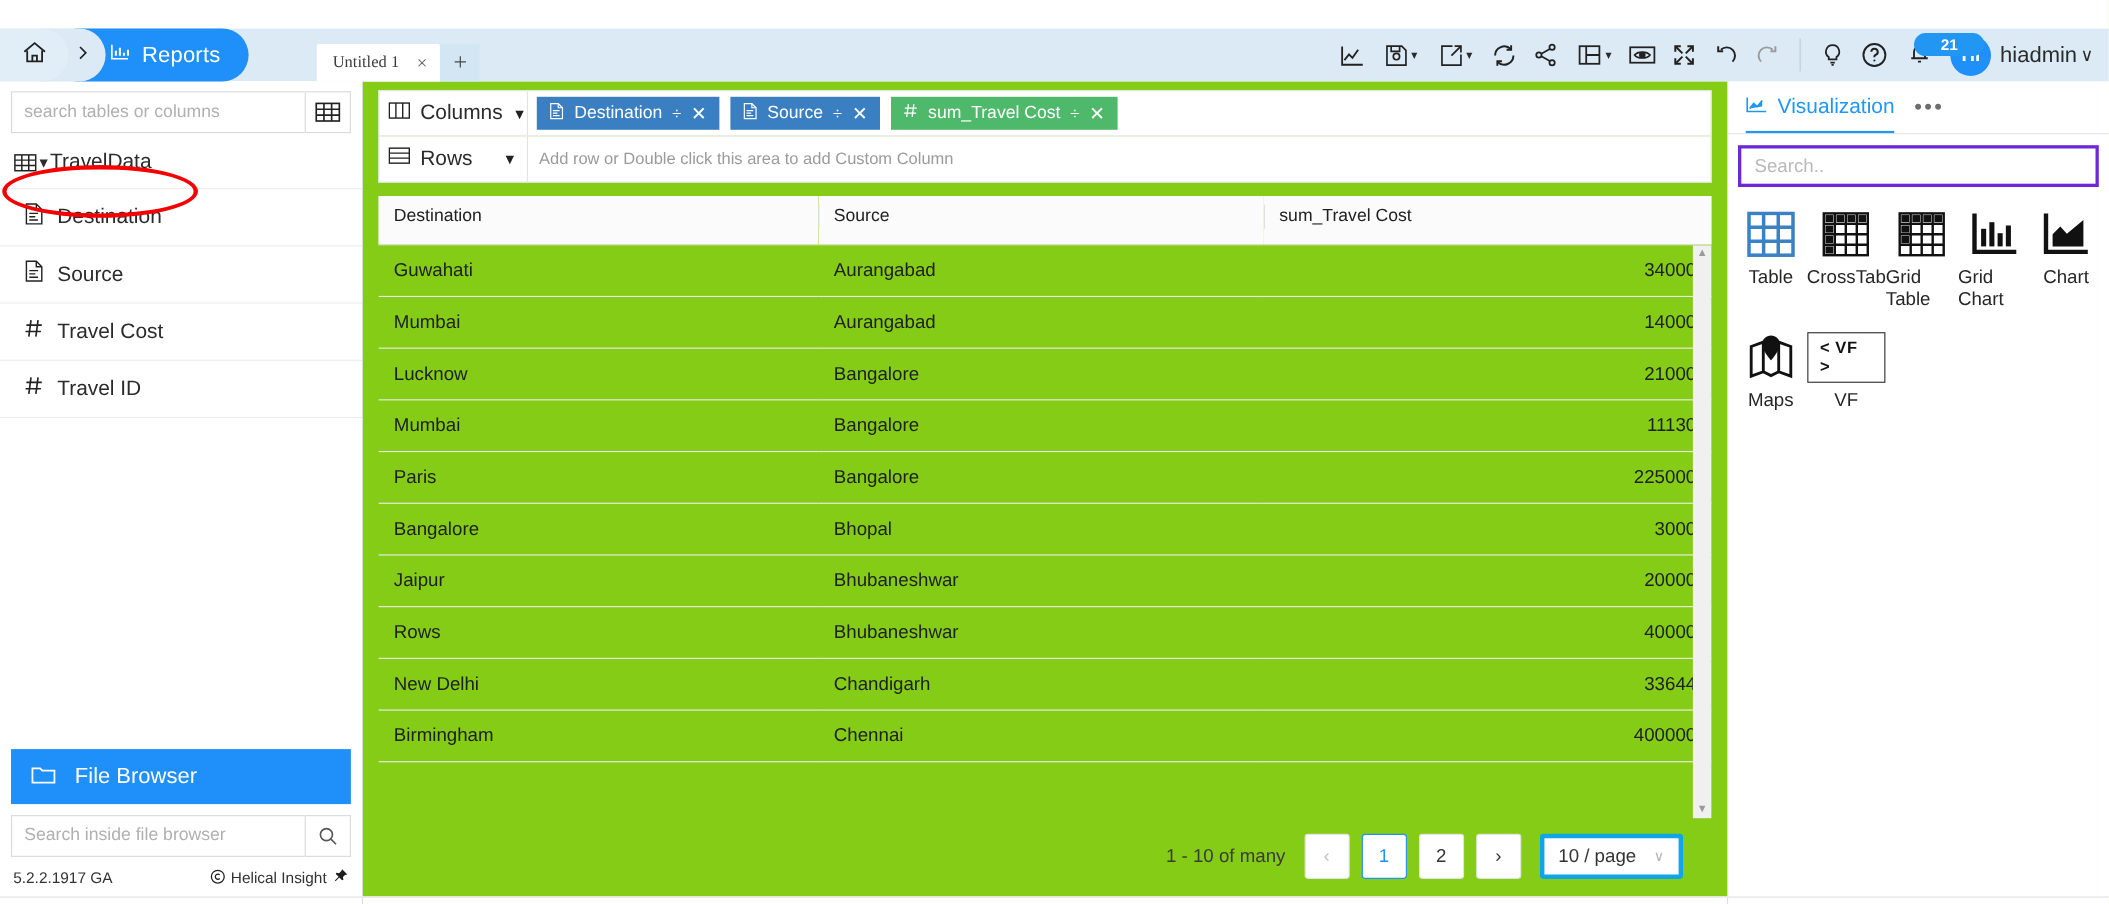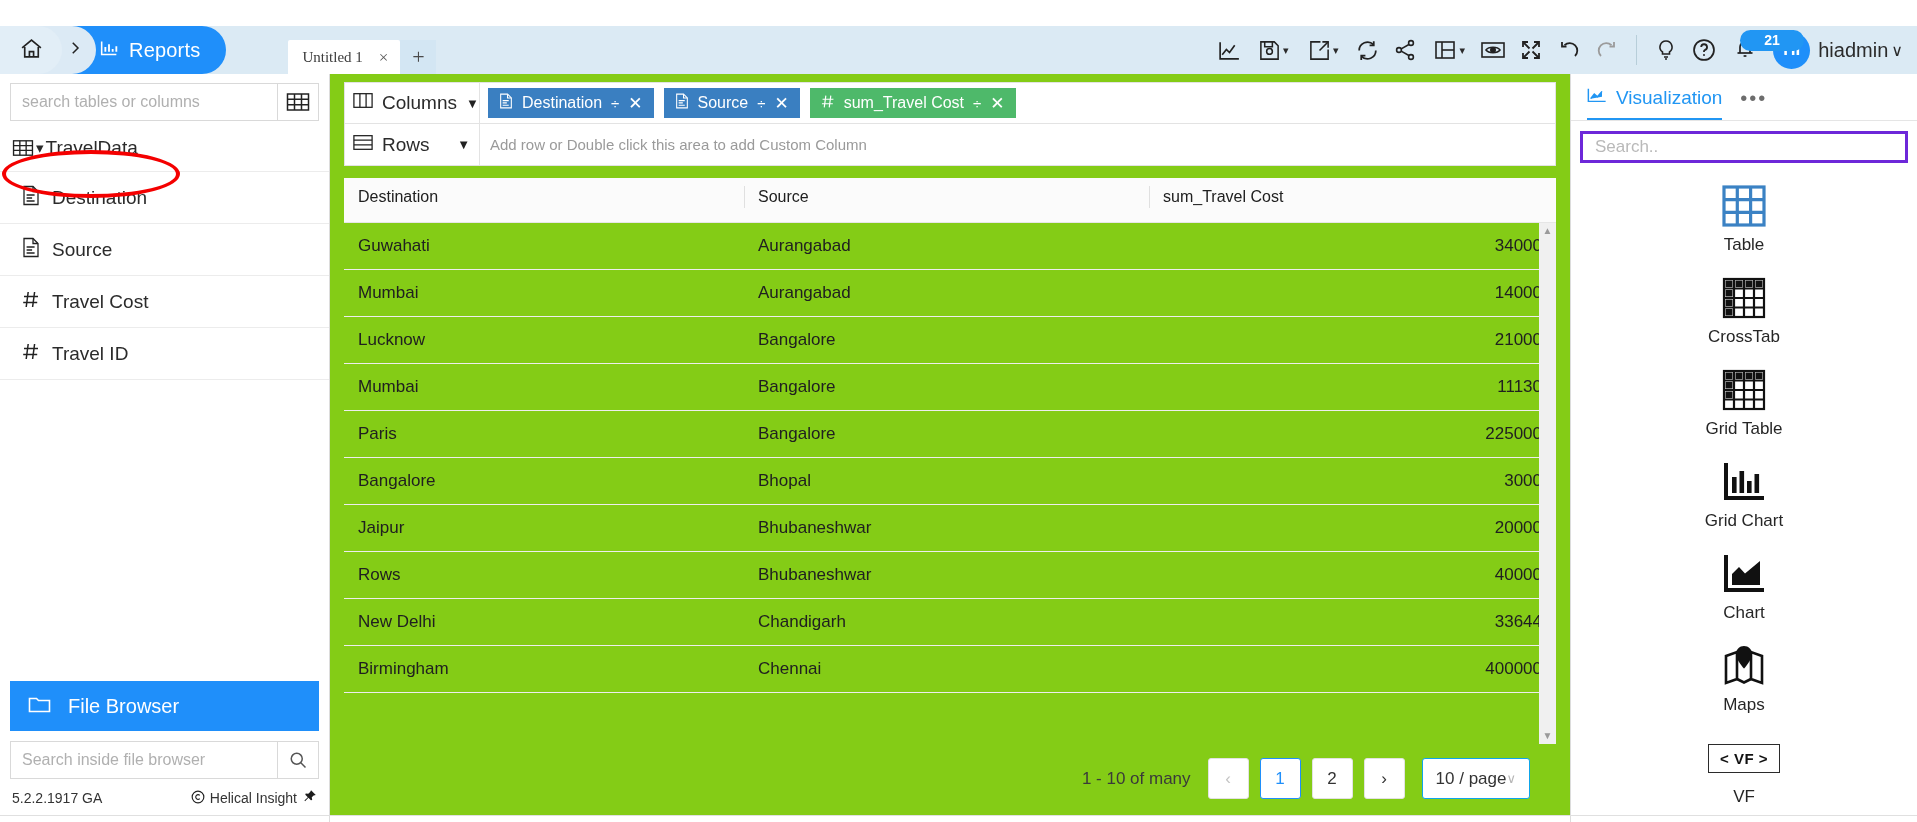--- a/index.html
+++ b/index.html
@@ -191,22 +191,22 @@
   }
   .pager-info { font-size: 17px; color: #3a3a3a; margin-right: 6px; }
   .pg-btn {
     min-width: 41px; height: 41px; border: 1px solid #e2e2e2; background: #fff;
     display: flex; align-items: center; justify-content: center; cursor: pointer;
     font-size: 17px; color: #333; border-radius: 3px;
   }
   .pg-btn.active { border-color: #1f8ffa; color: #1f8ffa; }
   .pg-btn.dim { color: #c4c4c4; }
   .pg-select {
-    height: 41px; border: 1px solid #0ea5e9; background: #fff; border-radius: 3px;
-    display: flex; align-items: center; padding: 0 13px; font-size: 17px;
+    height: 41px; border: 4px solid #0ea5e9; background: #fff; border-radius: 3px;
+    display: flex; align-items: center; gap: 16px; padding: 0 13px; font-size: 17px;
     color: #333; cursor: pointer; margin-left: 6px; justify-content: flex-end;
   }
   .pg-select .cv { color: #b6b6b6; font-size: 13px; }
 
   
   .rightpanel {
     width: 347px; min-width: 347px; border-left: 1px solid #dcdcdc;
     display: flex; flex-direction: column; background: #fff;
   }
   .rp-tabs {
@@ -218,21 +218,21 @@
     color: #2196f3; font-size: 19px; border-bottom: 2px solid #2196f3; cursor: pointer;
   }
   .rp-more { font-size: 20px; color: #6d6d6d; padding-bottom: 10px; letter-spacing: 2px; cursor: pointer; }
   .rp-search {
     margin: 10px 9px 0 9px; height: 38px; border: 3px solid #6d28d9; padding: 0 12px;
     font-size: 17px; color: #555; outline: none; background: #fff;
     font-family: "Liberation Sans", sans-serif;
   }
   .rp-search::placeholder { color: #b9b9b9; }
   .viz-grid {
-    display: grid; grid-template-columns: repeat(1, 1fr); row-gap: 6px;
+    display: grid; grid-template-columns: repeat(5, 1fr); row-gap: 6px;
     padding: 14px 6px 0 6px;
   }
   .viz-item {
     display: flex; flex-direction: column; align-items: center; gap: 6px;
     padding: 6px 0 8px 0; cursor: pointer;
   }
   .viz-label { font-size: 17px; color: #262626; }
   .viz-ico { height: 46px; display: flex; align-items: center; justify-content: center; }
   .vf-box {
     border: 1px solid #2b2b2b; padding: 5px 11px; font-size: 15px; font-weight: bold;

